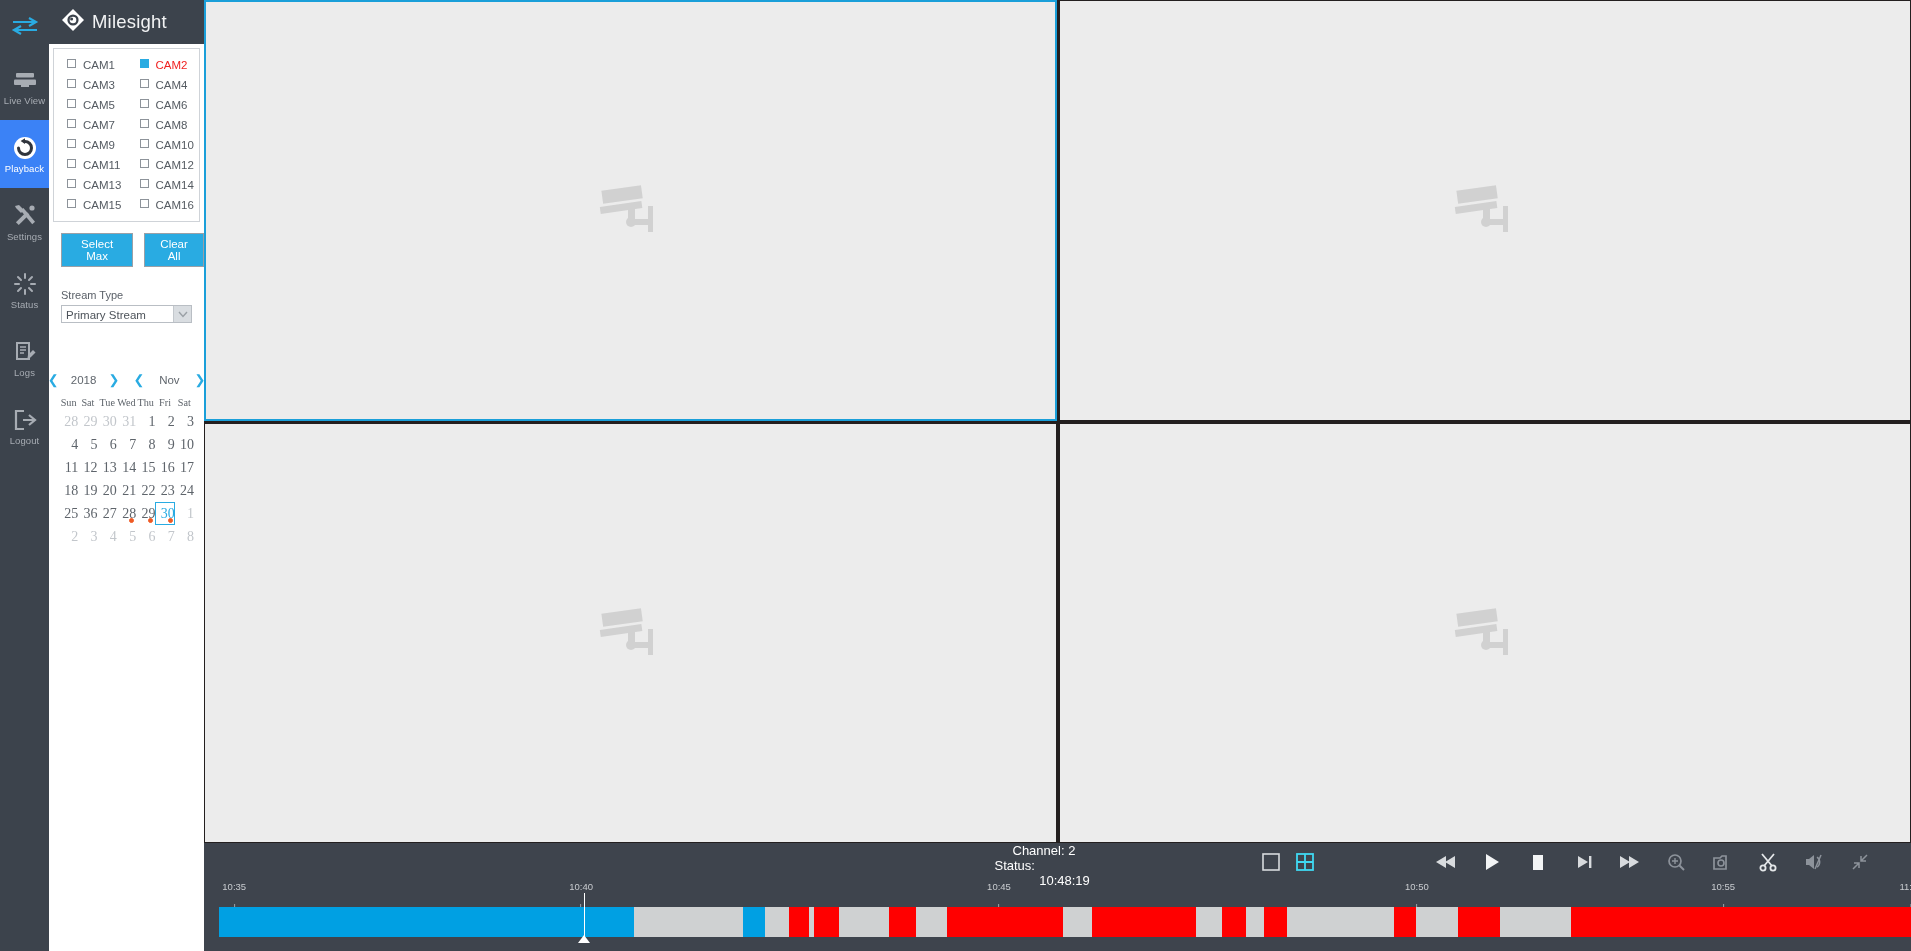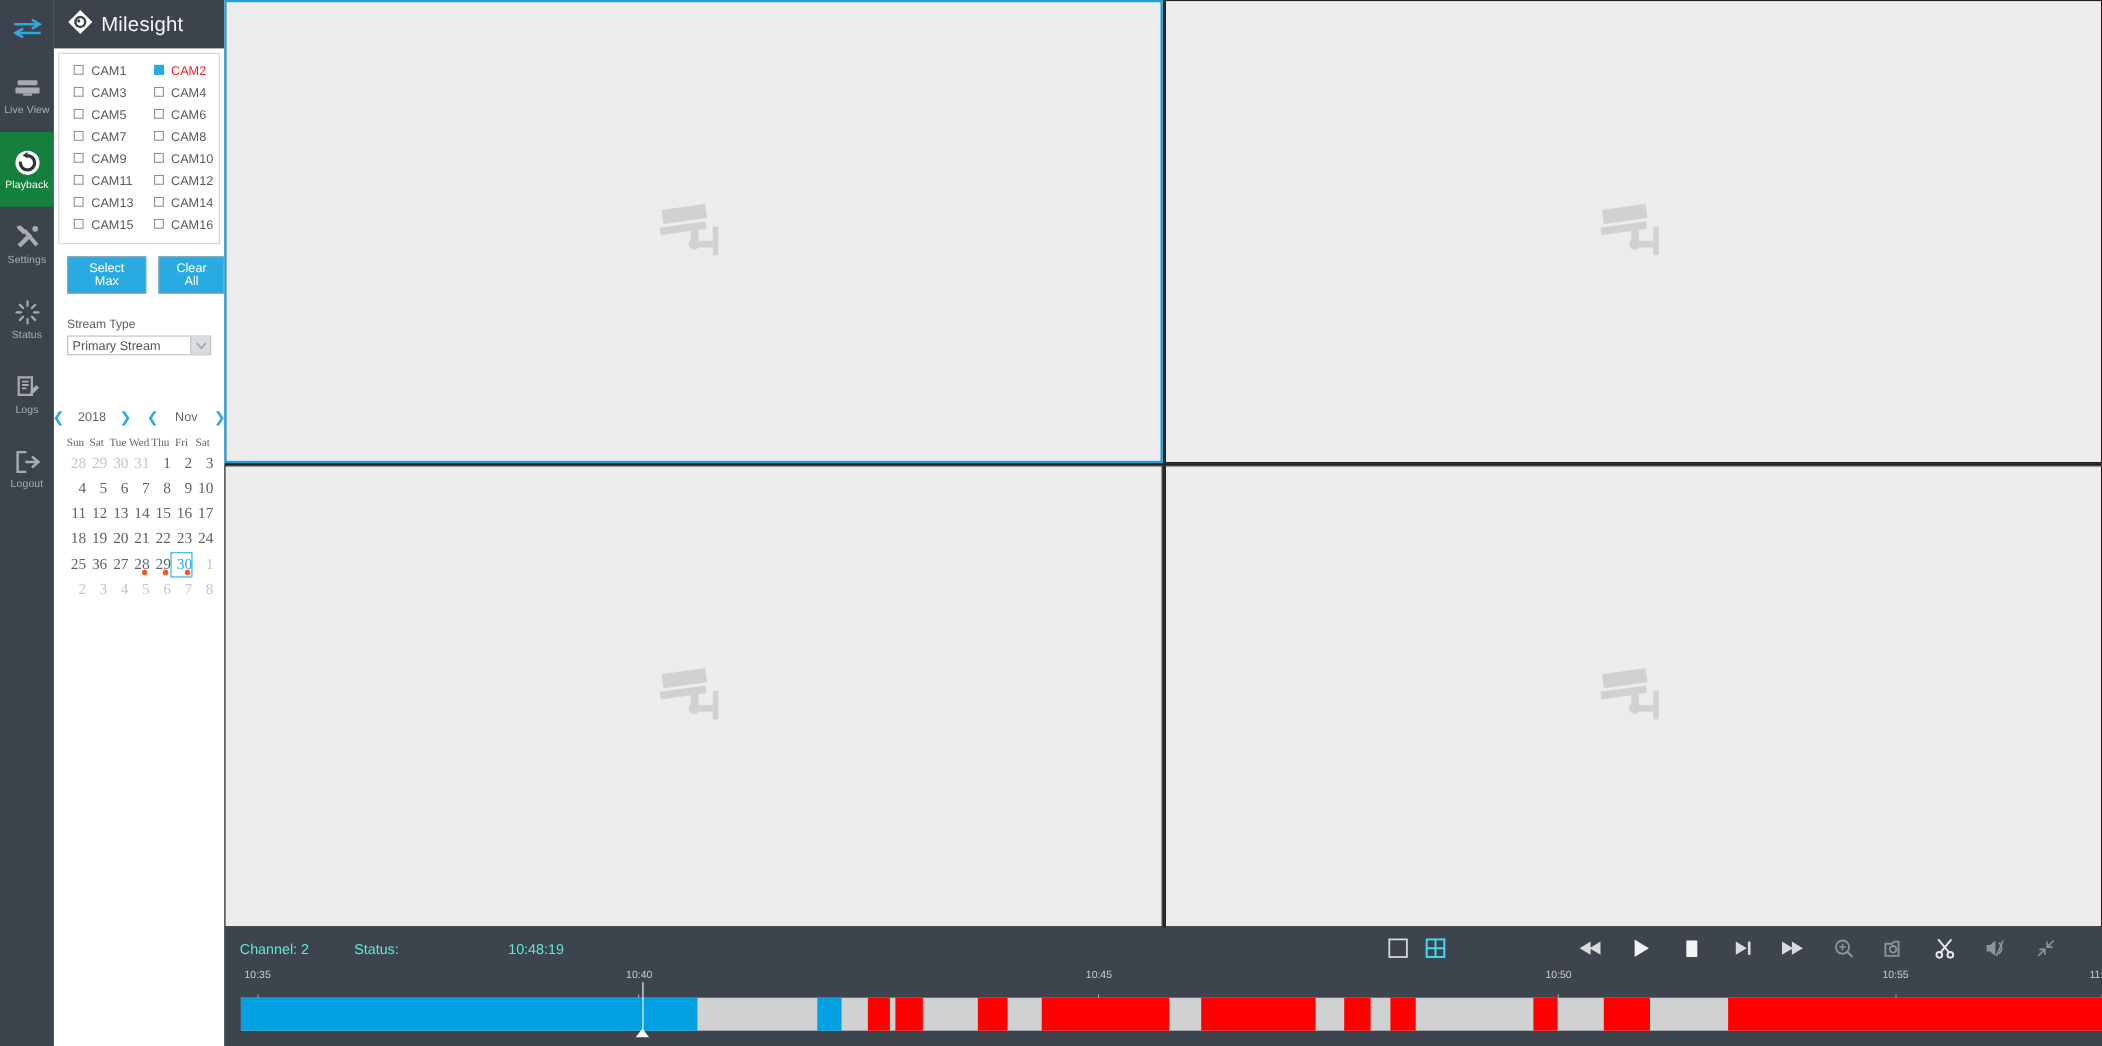--- a/index.html
+++ b/index.html
@@ -20,21 +20,21 @@
   }
   .rail-toggle {
     width: 49px; height: 52px;
     display: flex; align-items: center; justify-content: center;
   }
   .rail-item {
     width: 49px; height: 68px;
     display: flex; flex-direction: column; align-items: center; justify-content: center;
     color: #a7acb3; cursor: pointer; gap: 2px;
   }
-  .rail-item.active { background: #15803d; color: #ffffff; justify-content: center; }
+  .rail-item.active { background: #3b82f6; color: #ffffff; justify-content: center; }
   .rail-label { font-size: 9.5px; line-height: 11px; letter-spacing: .1px; }
   .rail-ico { width: 26px; height: 26px; display:flex; align-items:center; justify-content:center; }
   .rail-ico svg { display:block; }
 
   
   #panel {
     width: 155px; flex: 0 0 155px; height: 951px;
     background: #ffffff;
     display: flex; flex-direction: column;
     position: relative;
@@ -125,21 +125,21 @@
   }
   .vpane {
     background:#ececec; display:flex; align-items:center; justify-content:center;
     position:relative; border:1px solid #231f1f;
   }
   .vpane.sel { border:2px solid #1a9fd9; }
   .cam-ph { opacity:.55; }
 
   
   #bottom { height: 108px; background:#3e444d; flex:0 0 108px; position:relative; }
-  #statusrow { display:flex; align-items:center; height:38px; padding-left:14px; color:#5eead4; font-size:13px; position:relative;}
+  #statusrow { display:flex; align-items:center; height:38px; padding-left:14px; color:#ffffff; font-size:13px; position:relative;flex-direction:column;}
   #statusrow .ch { width:104px; }
   #statusrow .st { width:140px; }
   #statusrow .tm { }
   #ctrls { position:absolute; right:28px; top:0; height:38px; display:flex; align-items:center; gap:0; }
   #layoutbtns { position:absolute; left:1057px; top:0; height:38px; display:flex; align-items:center; gap:14px; }
   .ctl {
     width:46px; height:38px; display:flex; align-items:center; justify-content:center;
     color:#d8dbde; cursor:pointer;
   }
   .ctl.dim { color:#8d939b; }

